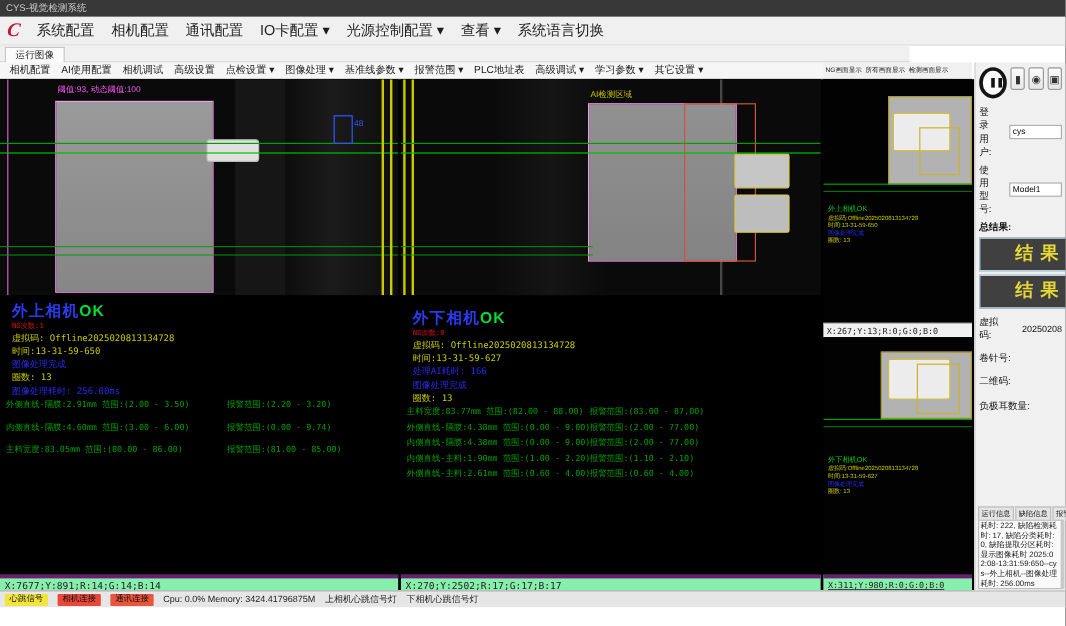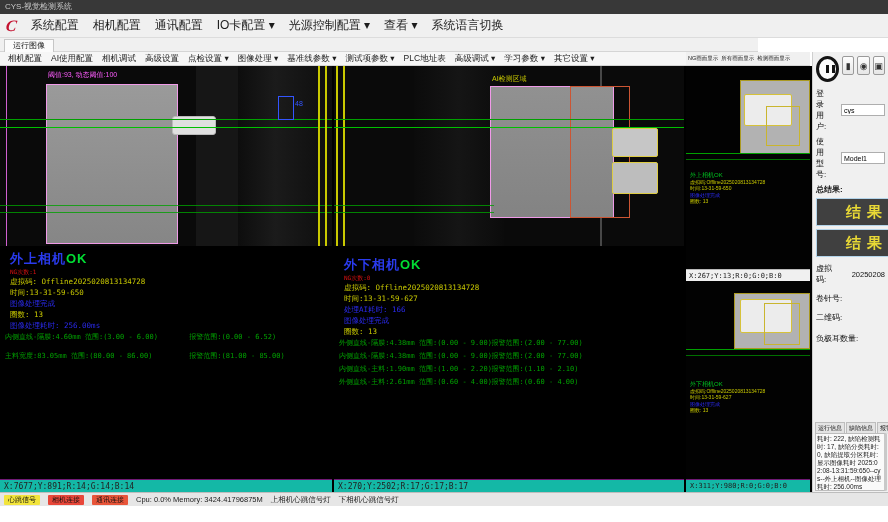--- a/index.html
+++ b/index.html
@@ -25,21 +25,21 @@
   .view{position:absolute;top:0;bottom:0;background:#000;overflow:hidden;}
   .imgarea{position:absolute;left:0;top:0;width:100%;height:180px;background:#0a0a0a;overflow:hidden;}
   .mono{font-family:"DejaVu Sans Mono",monospace;}
   .ovl-title{font-size:13px;font-weight:bold;letter-spacing:1px;}
   .cam-blue{color:#2a3bee;} .ok-green{color:#00dd33;}
   .yline{color:#c9c900;font-size:7.5px;line-height:11px;}
   .bline{color:#2a2aee;font-size:7.5px;line-height:11px;}
   .rline{color:#dd1111;font-size:6px;line-height:8px;}
   .meas-row{position:relative;height:100%;color:#00a000;font-size:7px;}
   .meas-left{position:absolute;left:5px;top:0;white-space:nowrap;}
-  .coordbar{position:absolute;height:13px;background:#14b8a6;border-top:1px solid #701a75;
+  .coordbar{position:absolute;height:13px;background:#86efac;border-top:3px solid #701a75;
             font-size:8px;line-height:13px;color:#222;padding-left:4px;box-sizing:border-box;margin-top:48px;}
   .gline{position:absolute;height:1px;background:#00a000;}
   .ygline{position:absolute;width:2px;background:#c9c900;top:0;bottom:0;}
   .thumbbar{height:12px;background:#f0f0f0;font-size:7px;line-height:12px;color:#222;padding-left:3px;box-sizing:border-box;}
   .tinytxt{font-size:5px;line-height:6.5px;white-space:nowrap;}
   
   .sidebar{left:812px;top:52px;width:76px;height:440px;background:#f0f0f0;box-sizing:border-box;
            border-left:1px solid #cfcfcf;padding:4px 3px;font-size:8px;color:#111;}
   .sb-row{display:flex;align-items:center;margin-bottom:4px;gap:12px;}
   .sb-input{width:38px;height:10px;font-size:7px;border:1px solid #aeaeae;background:#fff;padding:0 2px;
@@ -83,21 +83,21 @@
 </div>
 
 <div class="abs toolbar">
   <span class="tool-item">相机配置</span>
   <span class="tool-item">AI使用配置</span>
   <span class="tool-item">相机调试</span>
   <span class="tool-item">高级设置</span>
   <span class="tool-item">点检设置 ▾</span>
   <span class="tool-item">图像处理 ▾</span>
   <span class="tool-item">基准线参数 ▾</span>
-  <span class="tool-item">测试项参数 ▾</span>
+  <span class="tool-item">报警范围 ▾</span>
   <span class="tool-item">PLC地址表</span>
   <span class="tool-item">高级调试 ▾</span>
   <span class="tool-item">学习参数 ▾</span>
   <span class="tool-item">其它设置 ▾</span>
 </div>
 
 <div class="abs" style="left:686px;top:52px;width:124px;height:14px;background:#f0f0f0;border-bottom:1px solid #d5d5d5;box-sizing:border-box;display:flex;gap:3px;align-items:center;padding-left:2px;">
   <span style="font-size:5.5px;color:#222;">NG画面显示</span>
   <span style="font-size:5.5px;color:#222;">所有画面显示</span>
   <span style="font-size:5.5px;color:#222;">检测画面显示</span>
@@ -130,22 +130,26 @@
       <div class="rline mono">NG次数:1</div>
       <div class="yline mono">虚拟码: Offline2025020813134728</div>
       <div class="yline mono">时间:13-31-59-650</div>
       <div class="bline mono">图像处理完成</div>
       <div class="yline mono">圈数: 13</div>
       <div class="bline mono">图像处理耗时: 256.00ms</div>
     </div>
 
     <div style="position:absolute;left:0;top:266px;width:332px;">
       <div class="meas-row mono" style="height:19px;">
+        <span class="meas-left">外侧直线-隔膜:2.91mm 范围:(2.00 - 3.50)</span>
+        <span style="position:absolute;left:57%;top:0;">报警范围:(2.20 - 3.20)</span>
+      </div>
+      <div class="meas-row mono" style="height:19px;">
         <span class="meas-left">内侧直线-隔膜:4.60mm 范围:(3.00 - 6.00)</span>
-        <span style="position:absolute;left:57%;top:0;">报警范围:(0.00 - 6.52)</span>
+        <span style="position:absolute;left:57%;top:0;">报警范围:(0.00 - 9.74)</span>
       </div>
       <div class="meas-row mono" style="height:19px;">
         <span class="meas-left">主料宽度:83.05mm 范围:(80.00 - 86.00)</span>
         <span style="position:absolute;left:57%;top:0;">报警范围:(81.00 - 85.00)</span>
       </div>
     </div>
 
     <div class="coordbar mono" style="left:0;bottom:0;width:332px;">X:7677;Y:891;R:14;G:14;B:14</div>
   </div>
 
@@ -173,20 +177,24 @@
       <div class="rline mono">NG次数:0</div>
       <div class="yline mono">虚拟码: Offline2025020813134728</div>
       <div class="yline mono">时间:13-31-59-627</div>
       <div class="bline mono">处理AI耗时: 166</div>
       <div class="bline mono">图像处理完成</div>
       <div class="yline mono">圈数: 13</div>
     </div>
 
     <div style="position:absolute;left:0;top:272px;width:350px;">
       <div class="meas-row mono" style="height:13px;">
+        <span class="meas-left">主料宽度:83.77mm 范围:(82.00 - 88.00)</span>
+        <span style="position:absolute;left:45%;top:0;">报警范围:(83.00 - 87.00)</span>
+      </div>
+      <div class="meas-row mono" style="height:13px;">
         <span class="meas-left">外侧直线-隔膜:4.38mm 范围:(0.00 - 9.00)</span>
         <span style="position:absolute;left:45%;top:0;">报警范围:(2.00 - 77.00)</span>
       </div>
       <div class="meas-row mono" style="height:13px;">
         <span class="meas-left">内侧直线-隔膜:4.38mm 范围:(0.00 - 9.00)</span>
         <span style="position:absolute;left:45%;top:0;">报警范围:(2.00 - 77.00)</span>
       </div>
       <div class="meas-row mono" style="height:13px;">
         <span class="meas-left">内侧直线-主料:1.90mm 范围:(1.00 - 2.20)</span>
         <span style="position:absolute;left:45%;top:0;">报警范围:(1.10 - 2.10)</span>
@@ -225,21 +233,21 @@
       <div class="gline" style="left:0;top:68px;width:124px;"></div>
       <div class="gline" style="left:0;top:74px;width:124px;opacity:.7;"></div>
       <div style="position:absolute;left:4px;top:100px;">
         <div class="tinytxt" style="color:#00cc22;font-size:6px;">外下相机OK</div>
         <div class="tinytxt" style="color:#c9c900;">虚拟码:Offline2025020813134728</div>
         <div class="tinytxt" style="color:#c9c900;">时间:13-31-59-627</div>
         <div class="tinytxt" style="color:#2a2aee;">图像处理完成</div>
         <div class="tinytxt" style="color:#c9c900;">圈数: 13</div>
       </div>
     </div>
-    <div class="coordbar mono" style="left:0;bottom:0;width:124px;font-size:7px;">X:311;Y:980;R:0;G:0;B:0</div>
+    <div class="coordbar mono" style="left:0;bottom:0;width:124px;font-size:7px;text-decoration:underline;">X:311;Y:980;R:0;G:0;B:0</div>
   </div>
 </div>
 
 <div class="abs sidebar">
   <div style="display:flex;align-items:flex-start;gap:3px;margin-bottom:6px;">
     <button class="pausebtn" title="">
       <span style="left:7px;"></span>
       <span style="left:13px;"></span>
     </button>
     <button class="iconbtn"><span>▮</span></button>

